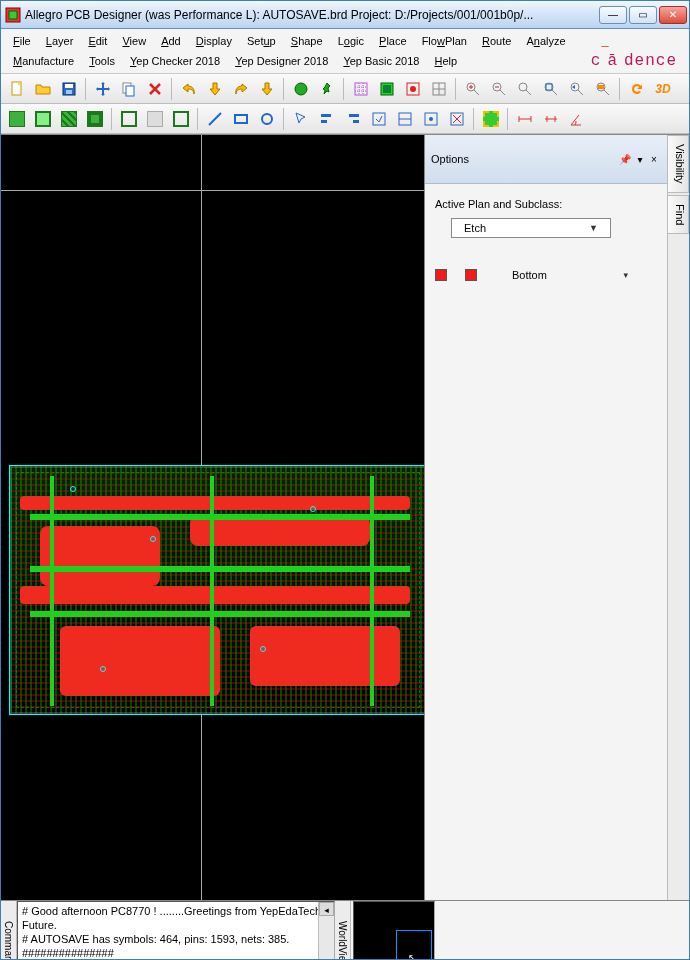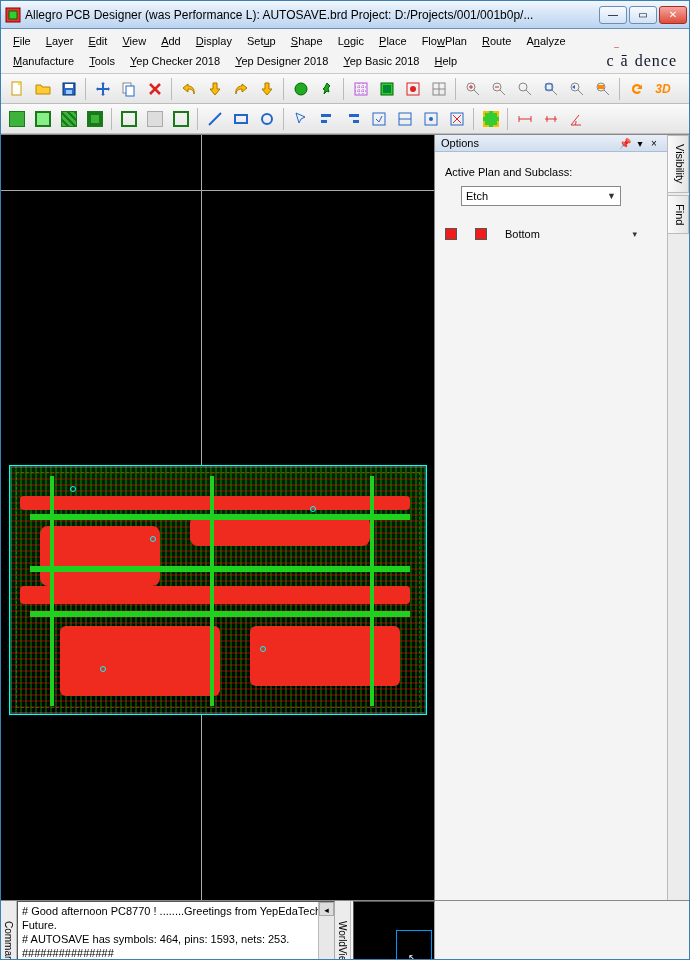--- a/index.html
+++ b/index.html
@@ -39,24 +39,24 @@
     line-height: 20px;
   }
   .menubar span {
     display: inline-block;
     padding: 0 6px;
     cursor: default;
   }
   .menubar span u { text-decoration: underline; }
   .cadence-logo {
     float: right;
-    font-family: Liberation Serif, serif;
+    font-family: Liberation Mono, monospace;
     font-size: 16px;
     letter-spacing: 1px;
-    color: #0f172a;
+    color: #be185d;
     padding-right: 6px;
   }
   .cadence-logo .a-mark { position: relative; }
   .cadence-logo .a-mark::before { content:"‾"; color:#c00; position:absolute; left:0; top:-8px; font-size:12px;}
   
   .toolbar {
     background: linear-gradient(#fafafa,#e6e6e6);
     border-bottom: 1px solid #bdbdbd;
     padding: 3px 4px;
     display: flex; align-items: center; gap: 2px;
@@ -90,31 +90,31 @@
   }
   .options-panel {
     flex: 1;
     background: #f4f4f4;
     display: flex;
   }
   .options-body { flex:1; display:flex; flex-direction:column; }
   .options-header {
     background: linear-gradient(#e8eef7,#d1deee);
     border-bottom: 1px solid #a9bdd6;
-    padding: 2px 6px;
+    padding: 18px 6px;
     display:flex; align-items:center;
     font-size: 11px;
   }
   .options-header .spacer { flex:1; }
   .options-header .smallbtn { width:14px; text-align:center; cursor:default; font-size:10px; }
   .options-content { padding: 14px 10px; font-size: 11px; }
   .dropdown {
     border: 1px solid #888; background: #fff;
     height: 20px; width: 160px;
-    display:flex; align-items:center; padding:0 4px;
+    display:flex; align-items:center; padding:0 12px;
     margin: 8px 0 10px 16px;
     justify-content: space-between;
   }
   .dropdown .chev { font-size:9px; color:#333; }
   .subclass-row { display:flex; align-items:center; gap:6px; margin-left:0; }
   .color-swatch {
     width:12px; height:12px; border:1px solid #555;
   }
   .side-tabs {
     width: 22px;
@@ -517,21 +517,21 @@
       <div class="options-content">
         <div>Active Plan and Subclass:</div>
         <div class="dropdown">
           <span>Etch</span>
           <span class="chev">▼</span>
         </div>
         <div class="subclass-row">
           <div class="color-swatch" style="background:#ef1c1c"></div>
           <div style="width:6px"></div>
           <div class="color-swatch" style="background:#ef1c1c"></div>
-          <div class="dropdown" style="margin:8px;width:140px;border:none;background:transparent">
+          <div class="dropdown" style="margin:17px;width:140px;border:none;background:transparent">
             <span>Bottom</span>
             <span class="chev">▾</span>
           </div>
         </div>
       </div>
     </div>
     <div class="side-tabs">
       <div class="side-tab">Visibility</div>
       <div class="side-tab">Find</div>
     </div>
@@ -540,21 +540,21 @@
 
 <div class="bottom-531" style="display:flex">
  <div class="bottom-wrap" style="flex:1">
   <div class="cmd-vtab">Command</div>
   <div class="cmd-panel">
     <div class="scroll">
       <div class="arr">◂</div>
 
     </div>
     <div>#  Good afternoon PC8770 !      ........Greetings from YepEdaTech Future.</div>
-    <div>#  AUTOSAVE has symbols: 464, pins: 1593, nets: 253.</div>
+    <div>#  AUTOSAVE has symbols: 464, pins: 1593, nets: 385.</div>
     <div>###############</div>
 
   </div>
   <div class="cmd-vtab wv-vtab">WorldView</div>
   <div class="worldview">
     <div class="wrect"></div>
     <div class="wmark">↖</div>
   </div>
  </div>
  <div style="width:254px;height:88px;background:#f4f4f4;border-top:1px solid #888"></div>

